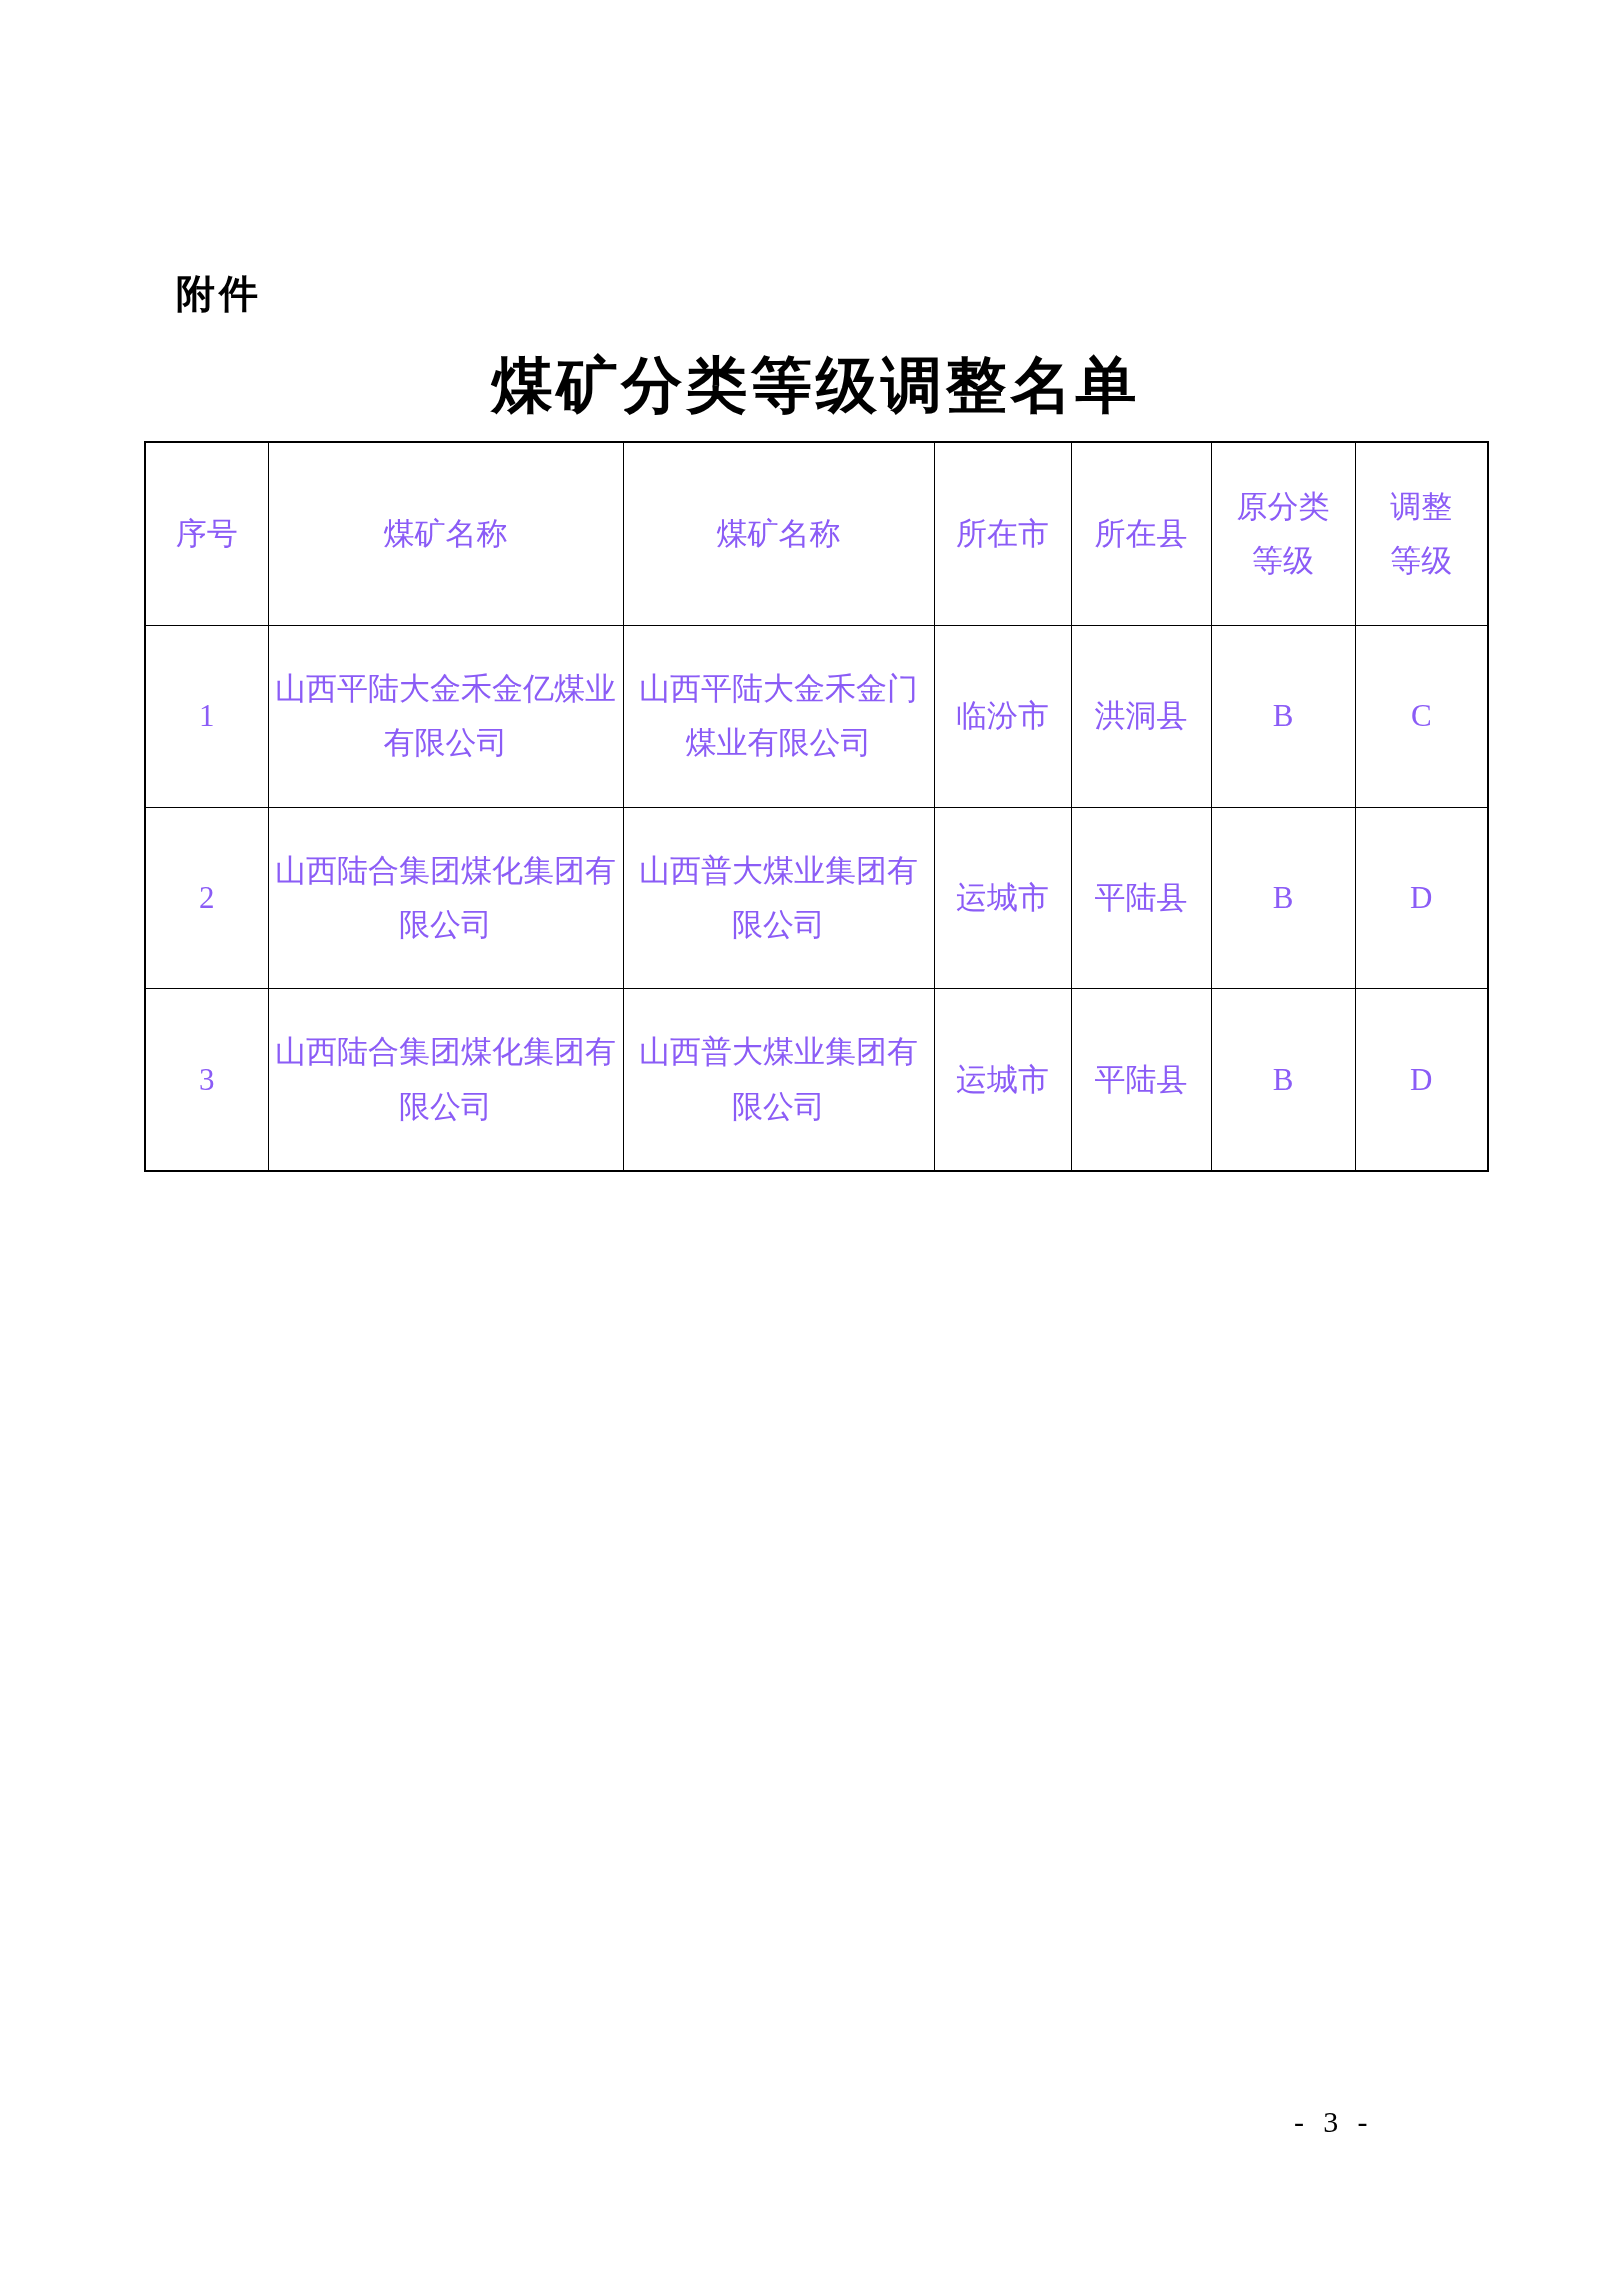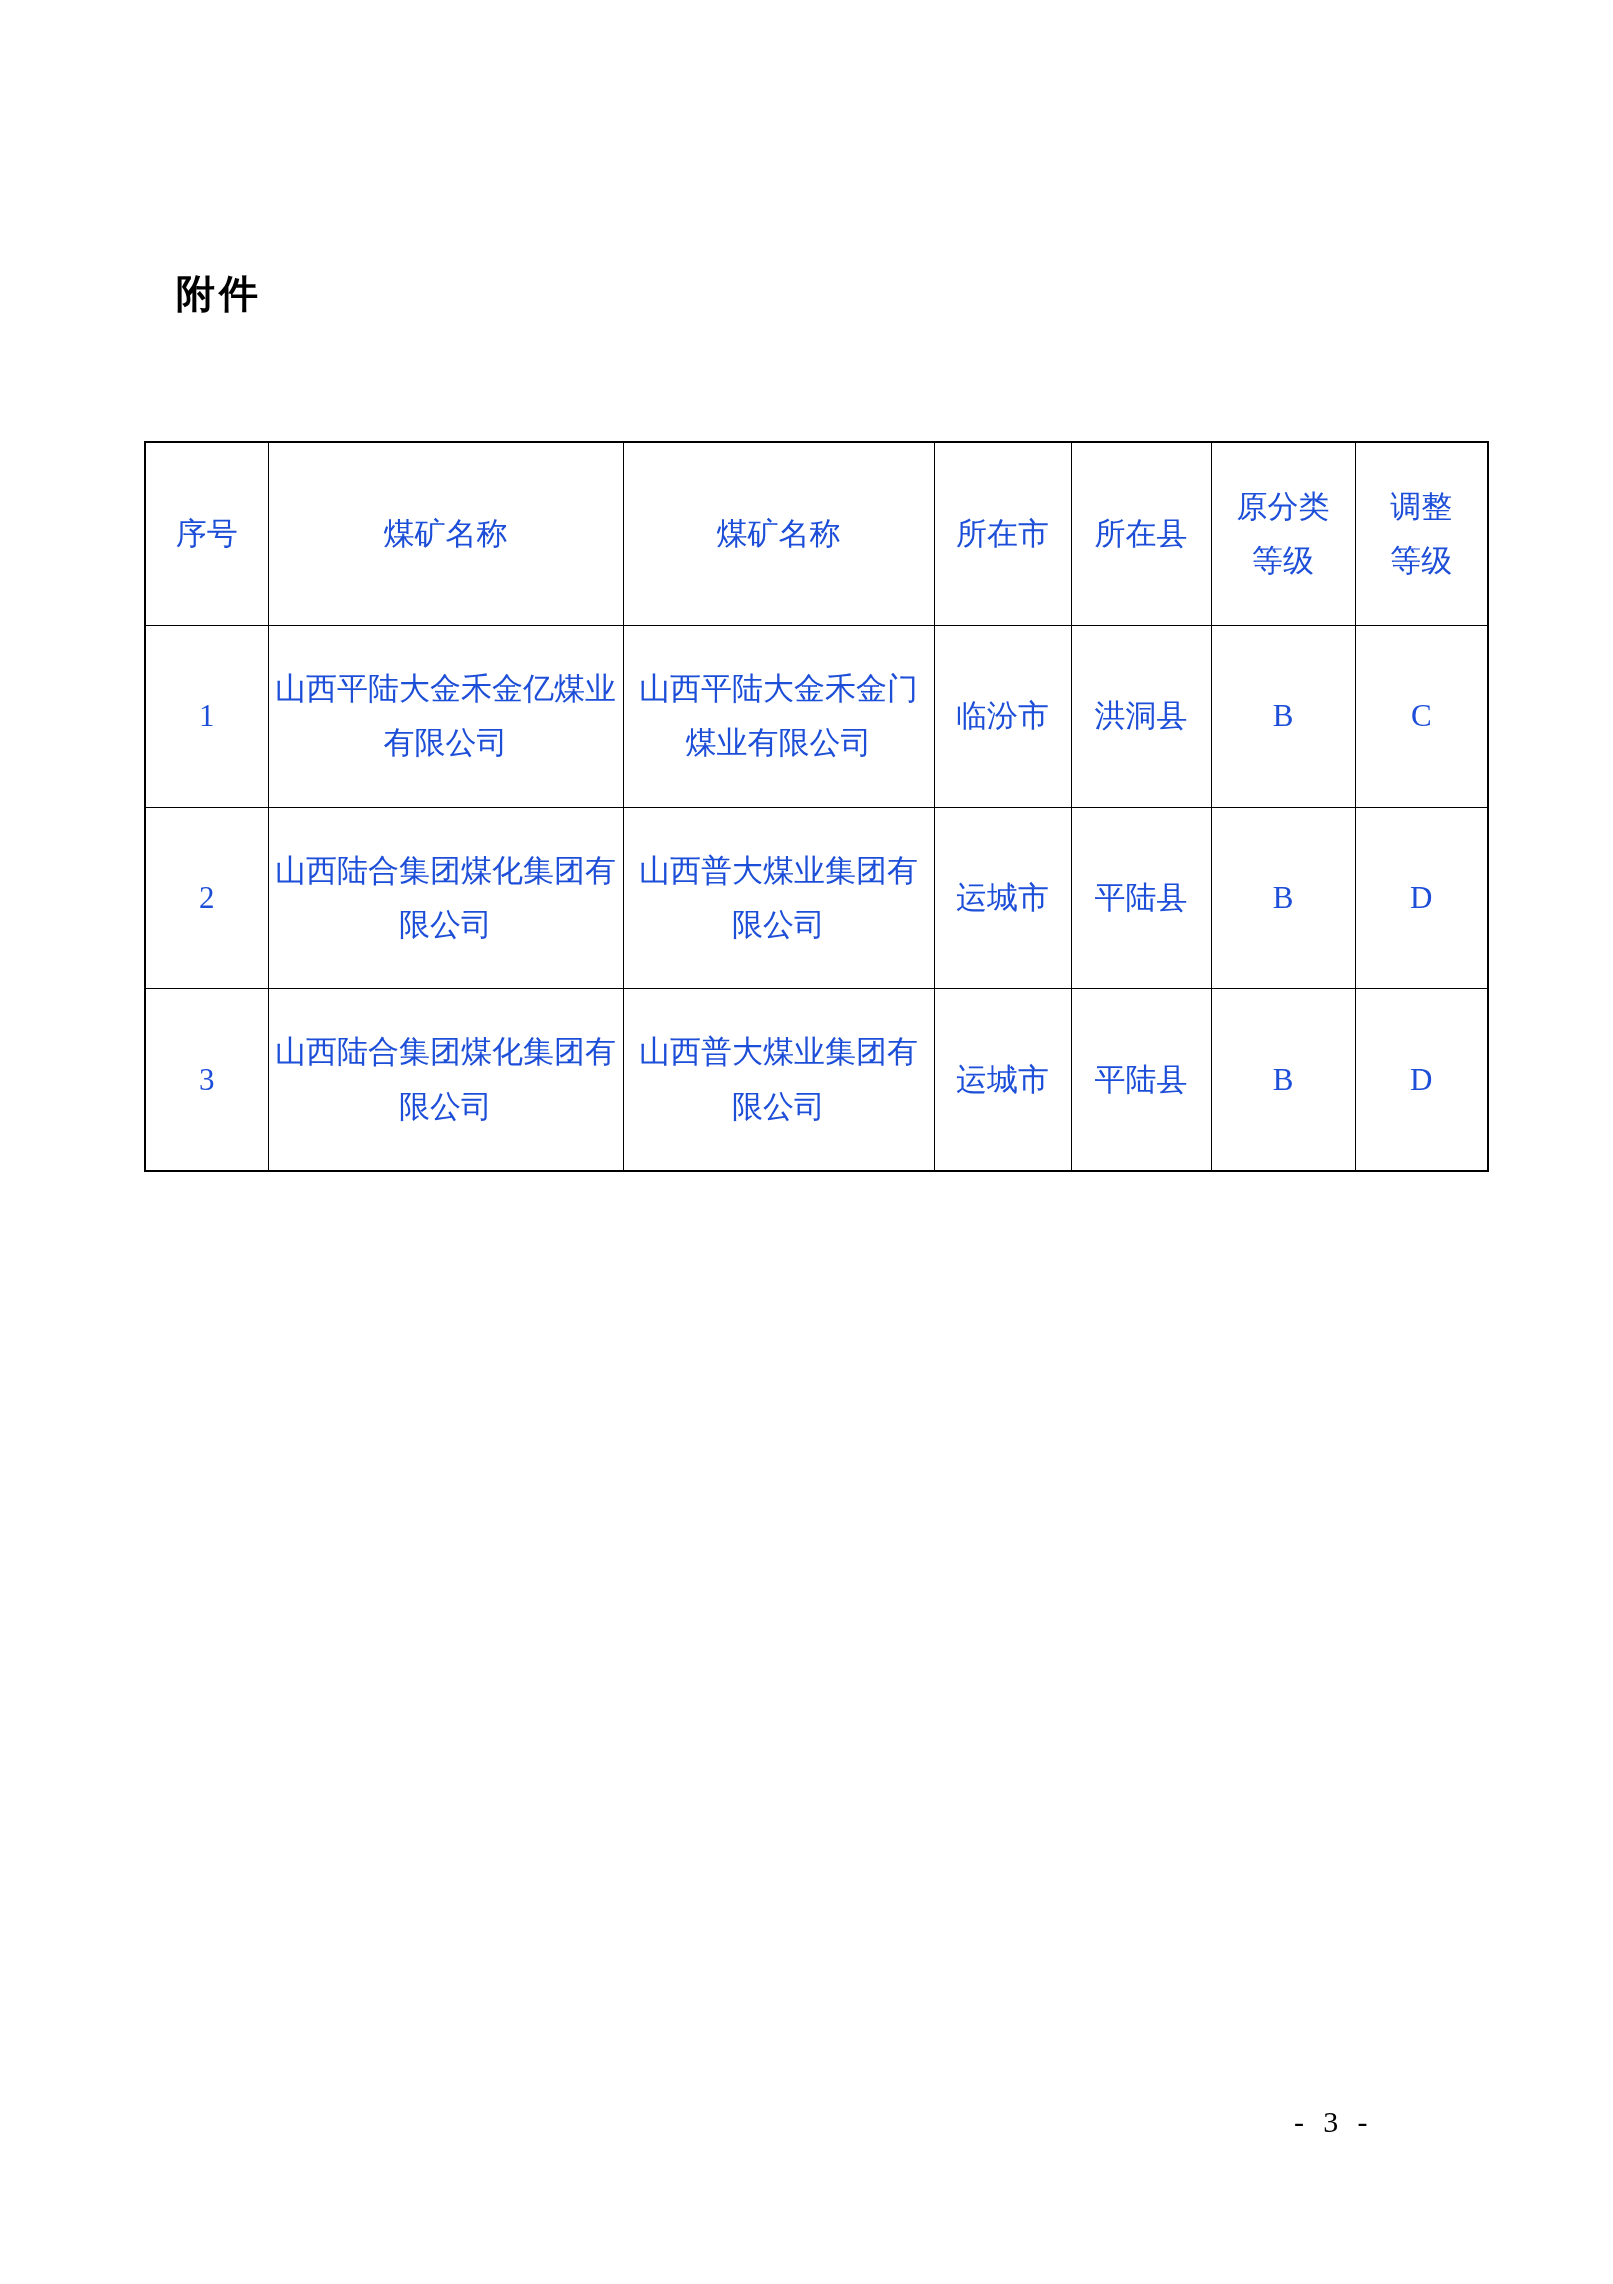--- a/index.html
+++ b/index.html
@@ -40,21 +40,21 @@
   }
   table.grade-table {
     position: absolute;
     left: 144px;
     top: 441px;
     width: 1344px;
     border-collapse: collapse;
     table-layout: fixed;
     font-family: "Liberation Serif", "DejaVu Serif", serif;
     font-size: 31px;
-    color: #1d4ed8;
+    color: #8b5cf6;
     border-radius: 17px;
   }
   table.grade-table th,
   table.grade-table td {
     border: 1.5px solid #000000;
     text-align: center;
     vertical-align: middle;
     padding: 3.9px 5.9px;
     line-height: 1.75;
     word-break: break-all;
@@ -81,20 +81,21 @@
     white-space: nowrap;
   }
 </style>
 </head>
 <body>
 
 <div class="page">
 
   <div class="attachment-label">附件</div>
 
+  <div class="doc-title">煤矿分类等级调整名单</div>
 
   <table class="grade-table">
     <colgroup>
       <col style="width:123px">
       <col style="width:355px">
       <col style="width:311px">
       <col style="width:137px">
       <col style="width:140px">
       <col style="width:144px">
       <col style="width:133px">

